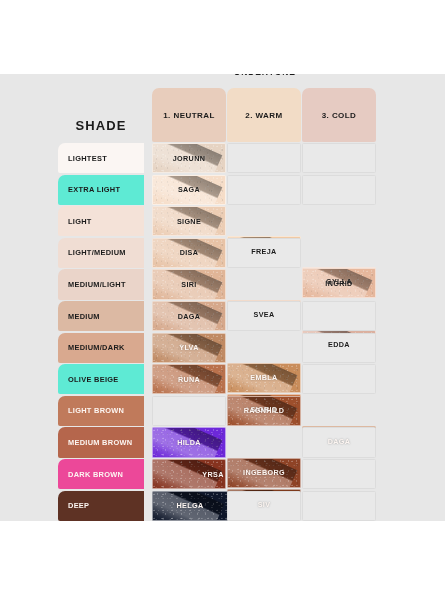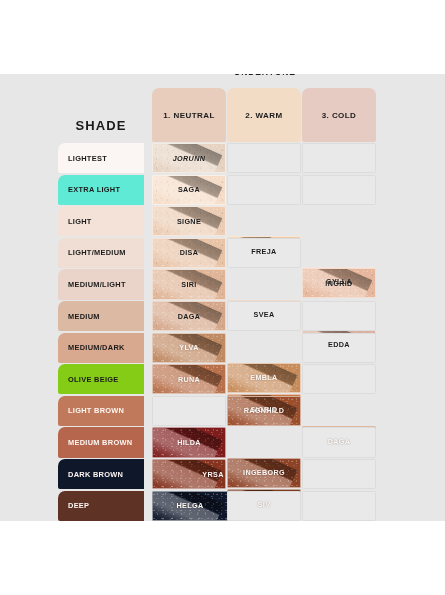--- a/index.html
+++ b/index.html
@@ -174,21 +174,21 @@
       <div class="col-head" style="left: 302px; width: 74px; background: rgb(230, 203, 194);">
         <span>3. COLD</span>
       </div>
     </div>
 
   <div id="grid">
       <div class="row">
         <div class="shade-label" style="background: rgb(251, 246, 243);">
           <span>LIGHTEST</span>
         </div>
-        <div class="cell filled lg" style="left: 152px; width: 74px; background: rgb(230, 211, 194); font-style: italic;">
+        <div class="cell filled lg" style="left: 152px; width: 74px; background: rgb(230, 211, 194);">
           <span class="nm">JORUNN</span>
         </div>
         <div class="cell empty" style="left: 227px; width: 74px;"></div>
         <div class="cell empty" style="left: 302px; width: 74px;"></div>
       </div>
       <div class="row">
         <div class="shade-label" style="background: #5eead4;">
           <span>EXTRA LIGHT</span>
         </div>
         <div class="cell filled lg" style="left: 152px; width: 74px; background: rgb(246, 221, 200);">
@@ -253,21 +253,21 @@
         </div>
         <div class="cell filled dk" style="left: 152px; width: 74px; background: rgb(192, 138, 99);">
           <span class="nm">YLVA</span>
         </div>
         <div class="cell filled dk" style="left: 227px; width: 74px; background: rgb(201, 141, 91);">
           <span class="nm">EMBLA</span>
         </div>
         <div class="cell empty" style="left: 302px; width: 74px;"></div>
       </div>
       <div class="row">
-        <div class="shade-label" style="background: #84cc16;">
+        <div class="shade-label" style="background: #5eead4;">
           <span>OLIVE BEIGE</span>
         </div>
         <div class="cell filled dk" style="left: 152px; width: 74px; background: rgb(185, 113, 76);">
           <span class="nm">RUNA</span>
         </div>
         <div class="cell filled dk" style="left: 227px; width: 74px; background: rgb(200, 119, 68);">
           <span class="nm">SIGRID</span>
         </div>
         <div class="cell empty" style="left: 302px; width: 74px;"></div>
       </div>
@@ -280,30 +280,30 @@
           <span class="nm">RAGNHILD</span>
         </div>
         <div class="cell filled dk" style="left: 302px; width: 74px; background: rgb(180, 100, 47);">
           <span class="nm">DAGA</span>
         </div>
       </div>
       <div class="row">
         <div class="shade-label lt" style="background: rgb(181, 102, 76);">
           <span>MEDIUM BROWN</span>
         </div>
-        <div class="cell filled dk" style="left: 152px; width: 74px; background: #7f1d1d;">
+        <div class="cell filled dk" style="left: 152px; width: 74px; background: #6d28d9;">
           <span class="nm">HILDA</span>
         </div>
         <div class="cell filled dk" style="left: 227px; width: 74px; background: rgb(142, 67, 38);">
           <span class="nm">INGEBORG</span>
         </div>
         <div class="cell empty" style="left: 302px; width: 74px;"></div>
       </div>
       <div class="row">
-        <div class="shade-label lt" style="background: #0f172a;">
+        <div class="shade-label lt" style="background: #ec4899;">
           <span>DARK BROWN</span>
         </div>
         <div class="cell filled dk" style="left: 152px; width: 74px; background: rgb(134, 51, 31); padding-left: 48px;">
           <span class="nm">YRSA</span>
         </div>
         <div class="cell filled dk" style="left: 227px; width: 74px; background: rgb(125, 58, 28);">
           <span class="nm">SIV</span>
         </div>
         <div class="cell empty" style="left: 302px; width: 74px;"></div>
       </div>

